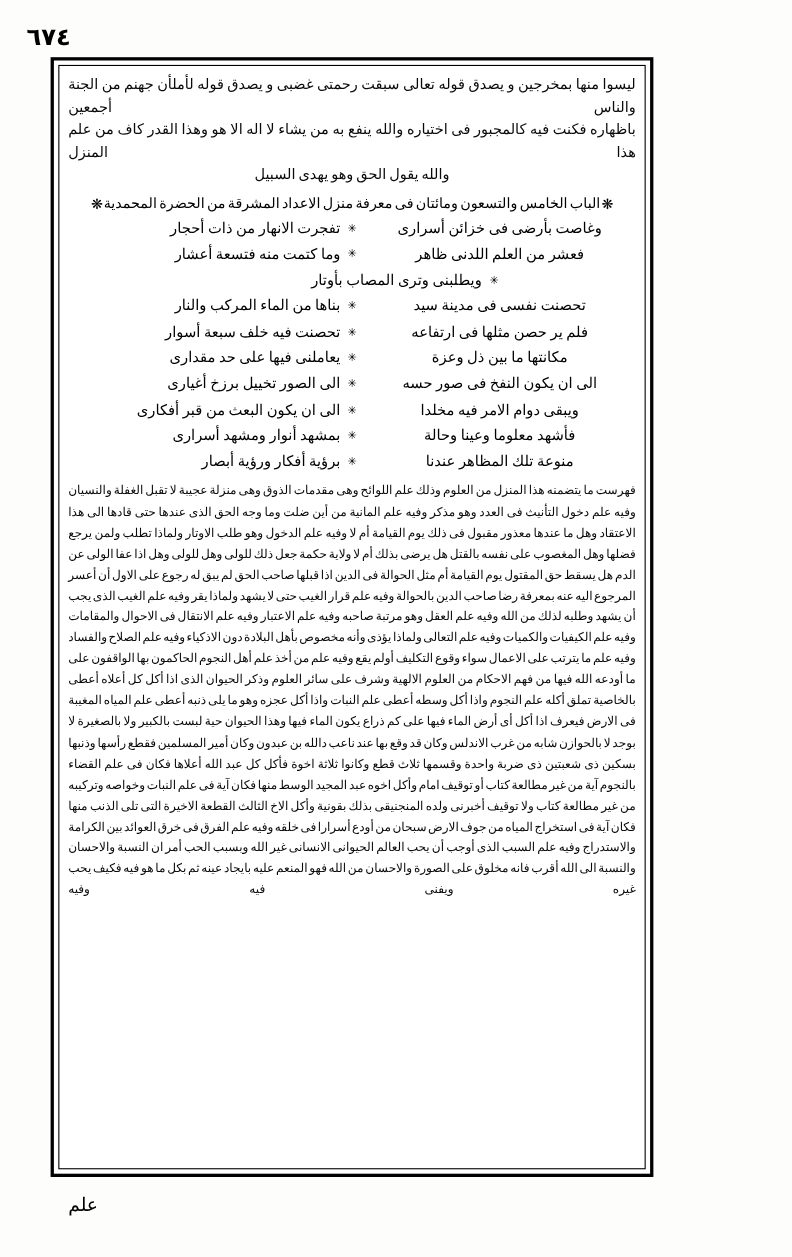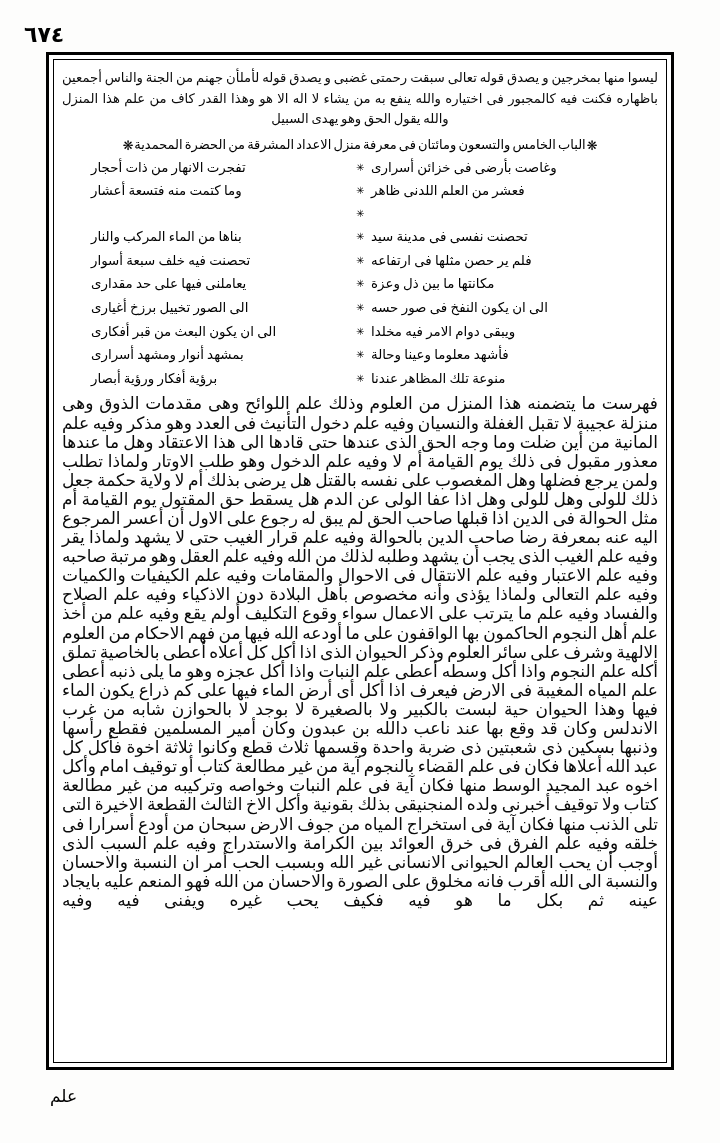--- a/index.html
+++ b/index.html
@@ -34,21 +34,21 @@
     color: #000;
     direction: rtl;
     padding-left: 24px;
   }
 
   
   .frame {
     position: absolute;
     top: 52px;
     left: 46px;
-    width: 628px;
+    width: 548px;
     height: 1018px;
     border: 3px solid #000;
     box-sizing: border-box;
     background: #fff;
     padding: 0;
   }
   .frame-inner {
     position: absolute;
     top: 4px;
     left: 4px;
@@ -112,51 +112,51 @@
     font-size: 13.4px;
     line-height: 22.6px;
     letter-spacing: -0.2px;
     white-space: nowrap;
   }
   .hemistich {
     width: 258px;
     text-align: center;
     word-spacing: -1px;
   }
-  .hemistich.rightside { text-align: left; }
-  .hemistich.leftside  { text-align: left; }
+  .hemistich.rightside { text-align: center; }
+  .hemistich.leftside  { text-align: right; }
   .star {
     width: 22px;
     text-align: center;
     font-size: 10px;
     transform: translateY(-1px);
   }
 
   
   .prose {
-    font-size: 17px;
+    font-size: 11px;
     line-height: 19.1px;
     letter-spacing: -0.35px;
     word-spacing: -2.2px;
     margin: 3px 0 0 0;
   }
   .prose p {
     margin: 0;
     text-align: justify;
     text-align-last: justify;
   }
   .prose p.tail {
     text-align-last: justify;
   }
 
   
   .catchword {
     position: absolute;
     top: 1086px;
-    left: 50px;
+    left: 62px;
     font-size: 17px;
     direction: rtl;
     color: #000;
     font-weight: normal;
   }
 </style>
 </head>
 <body>
 
 <div class="page">
@@ -185,20 +185,21 @@
         </div>
 
         <div class="verse">
           <span class="hemistich rightside">فعشر من العلم اللدنى ظاهر</span>
           <span class="star">✳</span>
           <span class="hemistich leftside">وما كتمت منه فتسعة أعشار</span>
         </div>
 
         <div class="verse">
           <span class="star">✳</span>
+          <span class="hemistich leftside">ويطلبنى وترى المصاب بأوتار</span>
         </div>
 
         <div class="verse">
           <span class="hemistich rightside">تحصنت نفسى فى مدينة سيد</span>
           <span class="star">✳</span>
           <span class="hemistich leftside">بناها من الماء المركب والنار</span>
         </div>
 
         <div class="verse">
           <span class="hemistich rightside">فلم ير حصن مثلها فى ارتفاعه</span>

